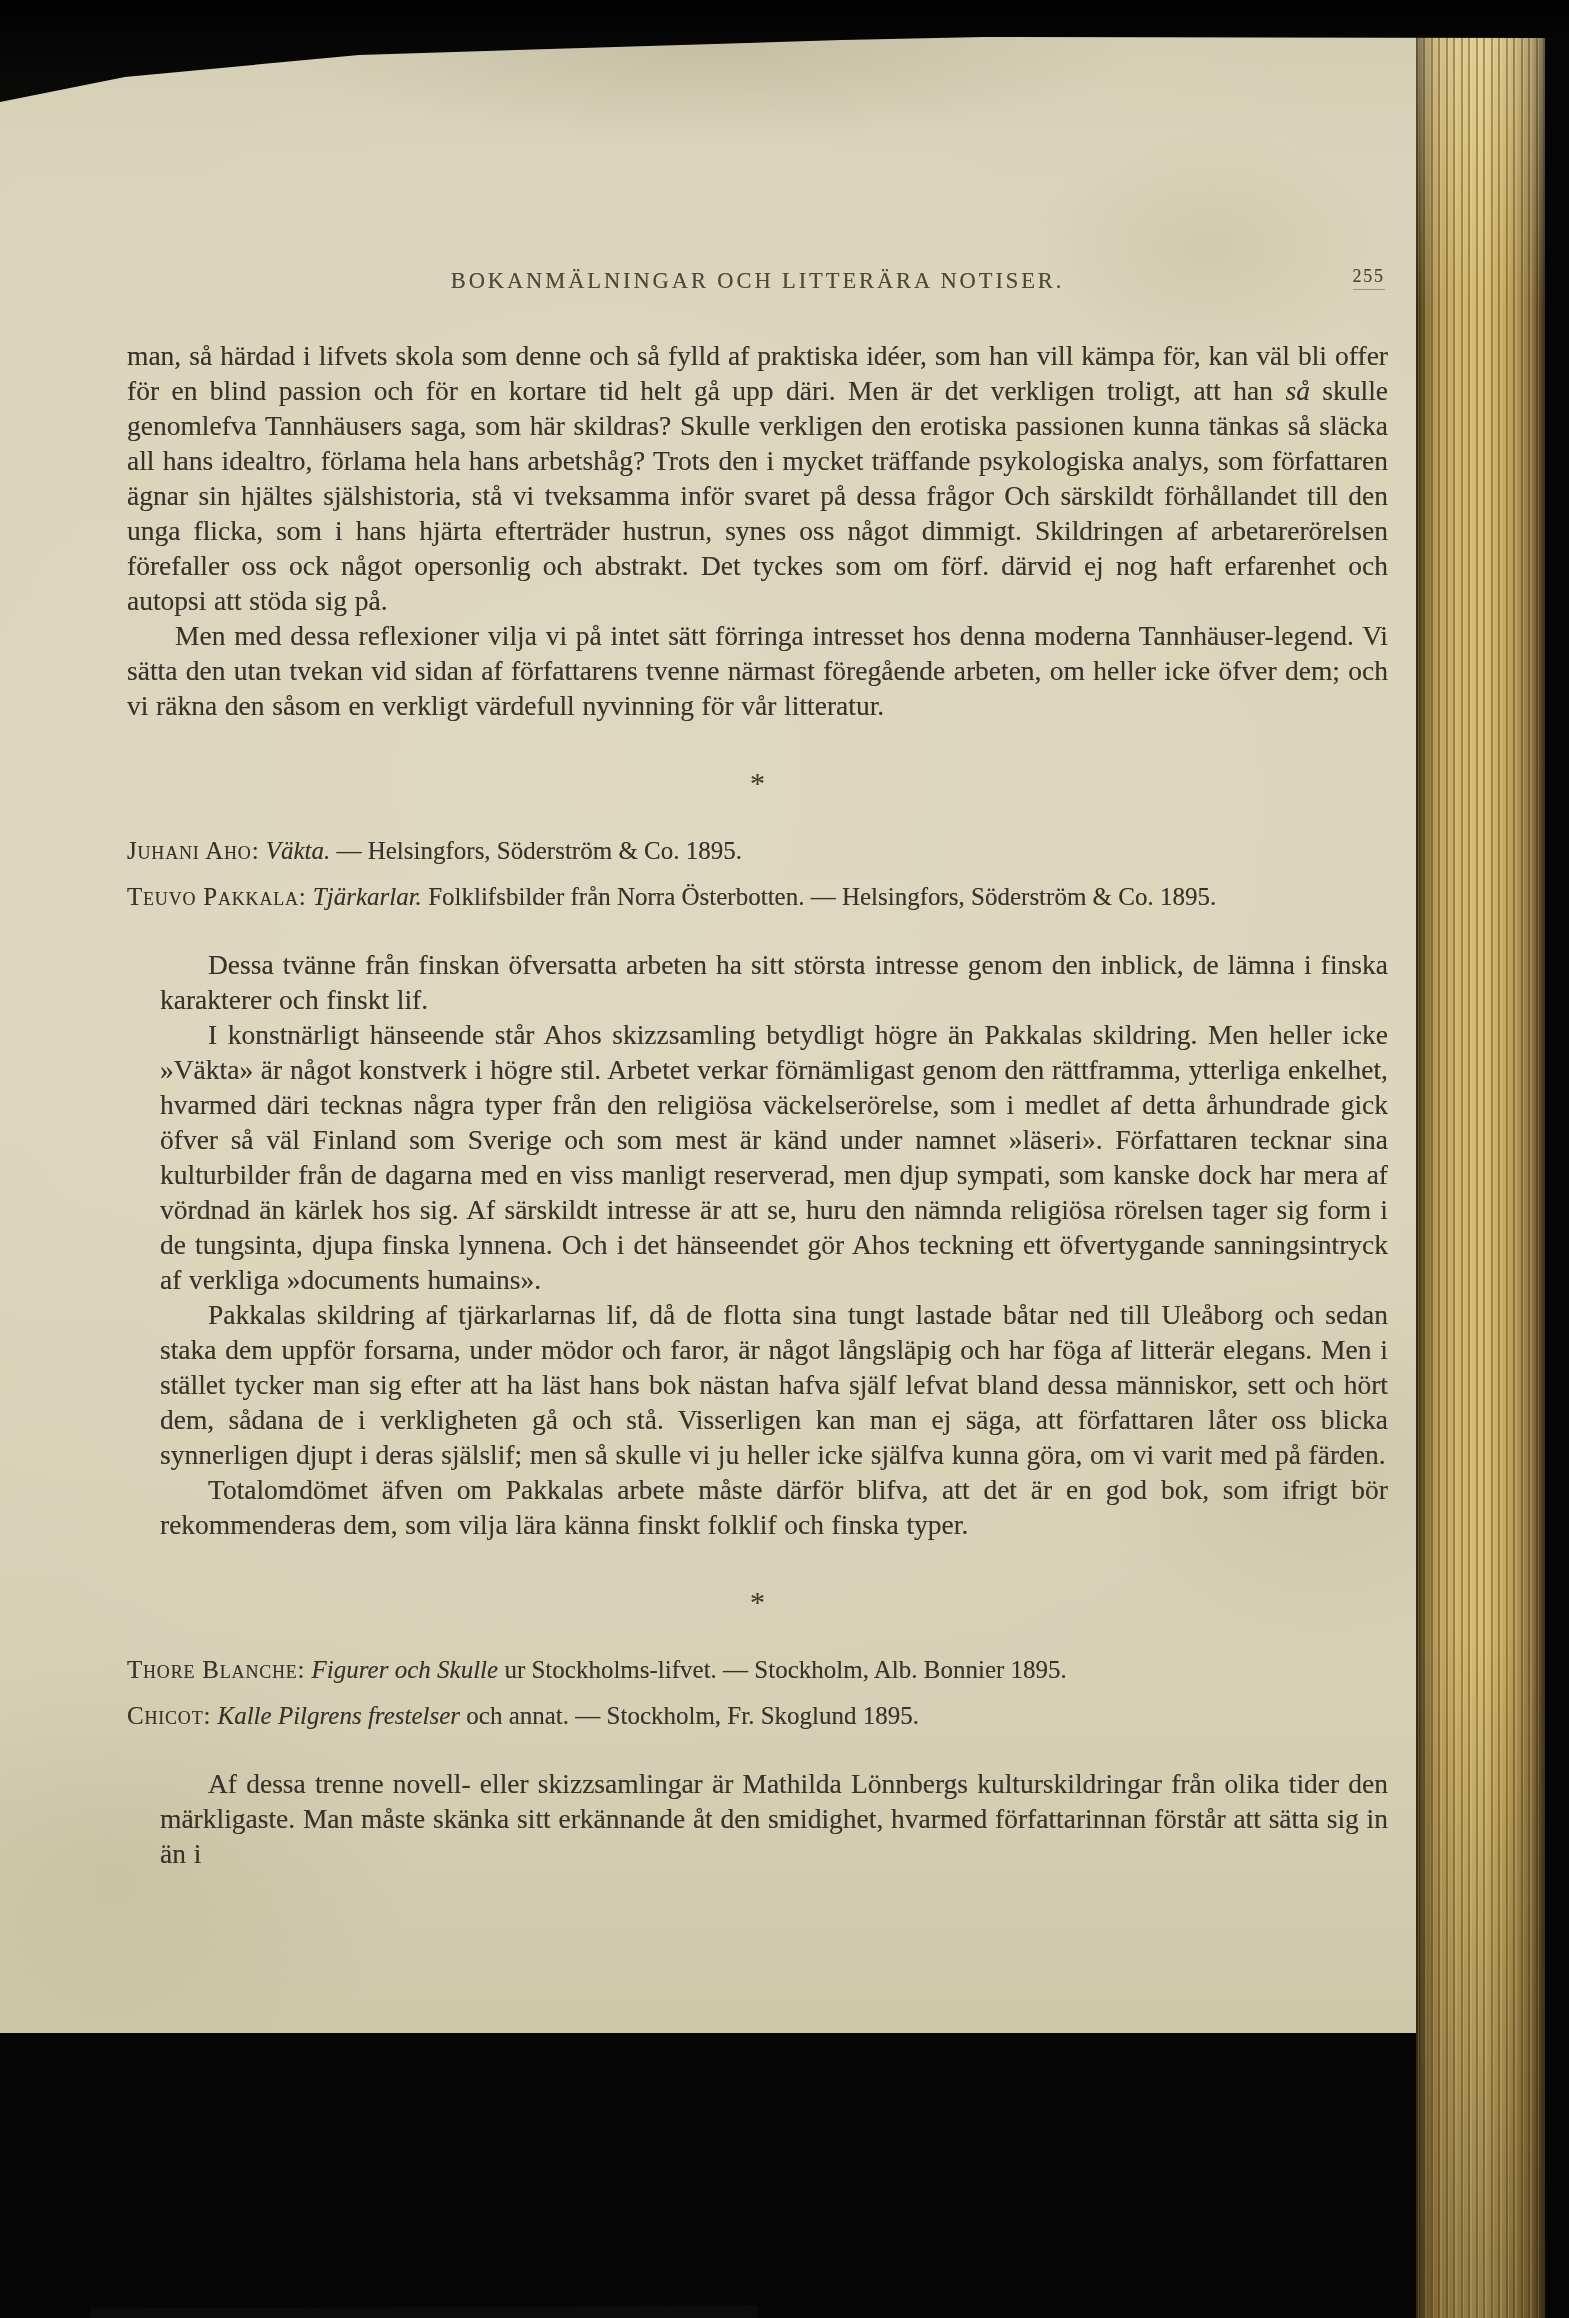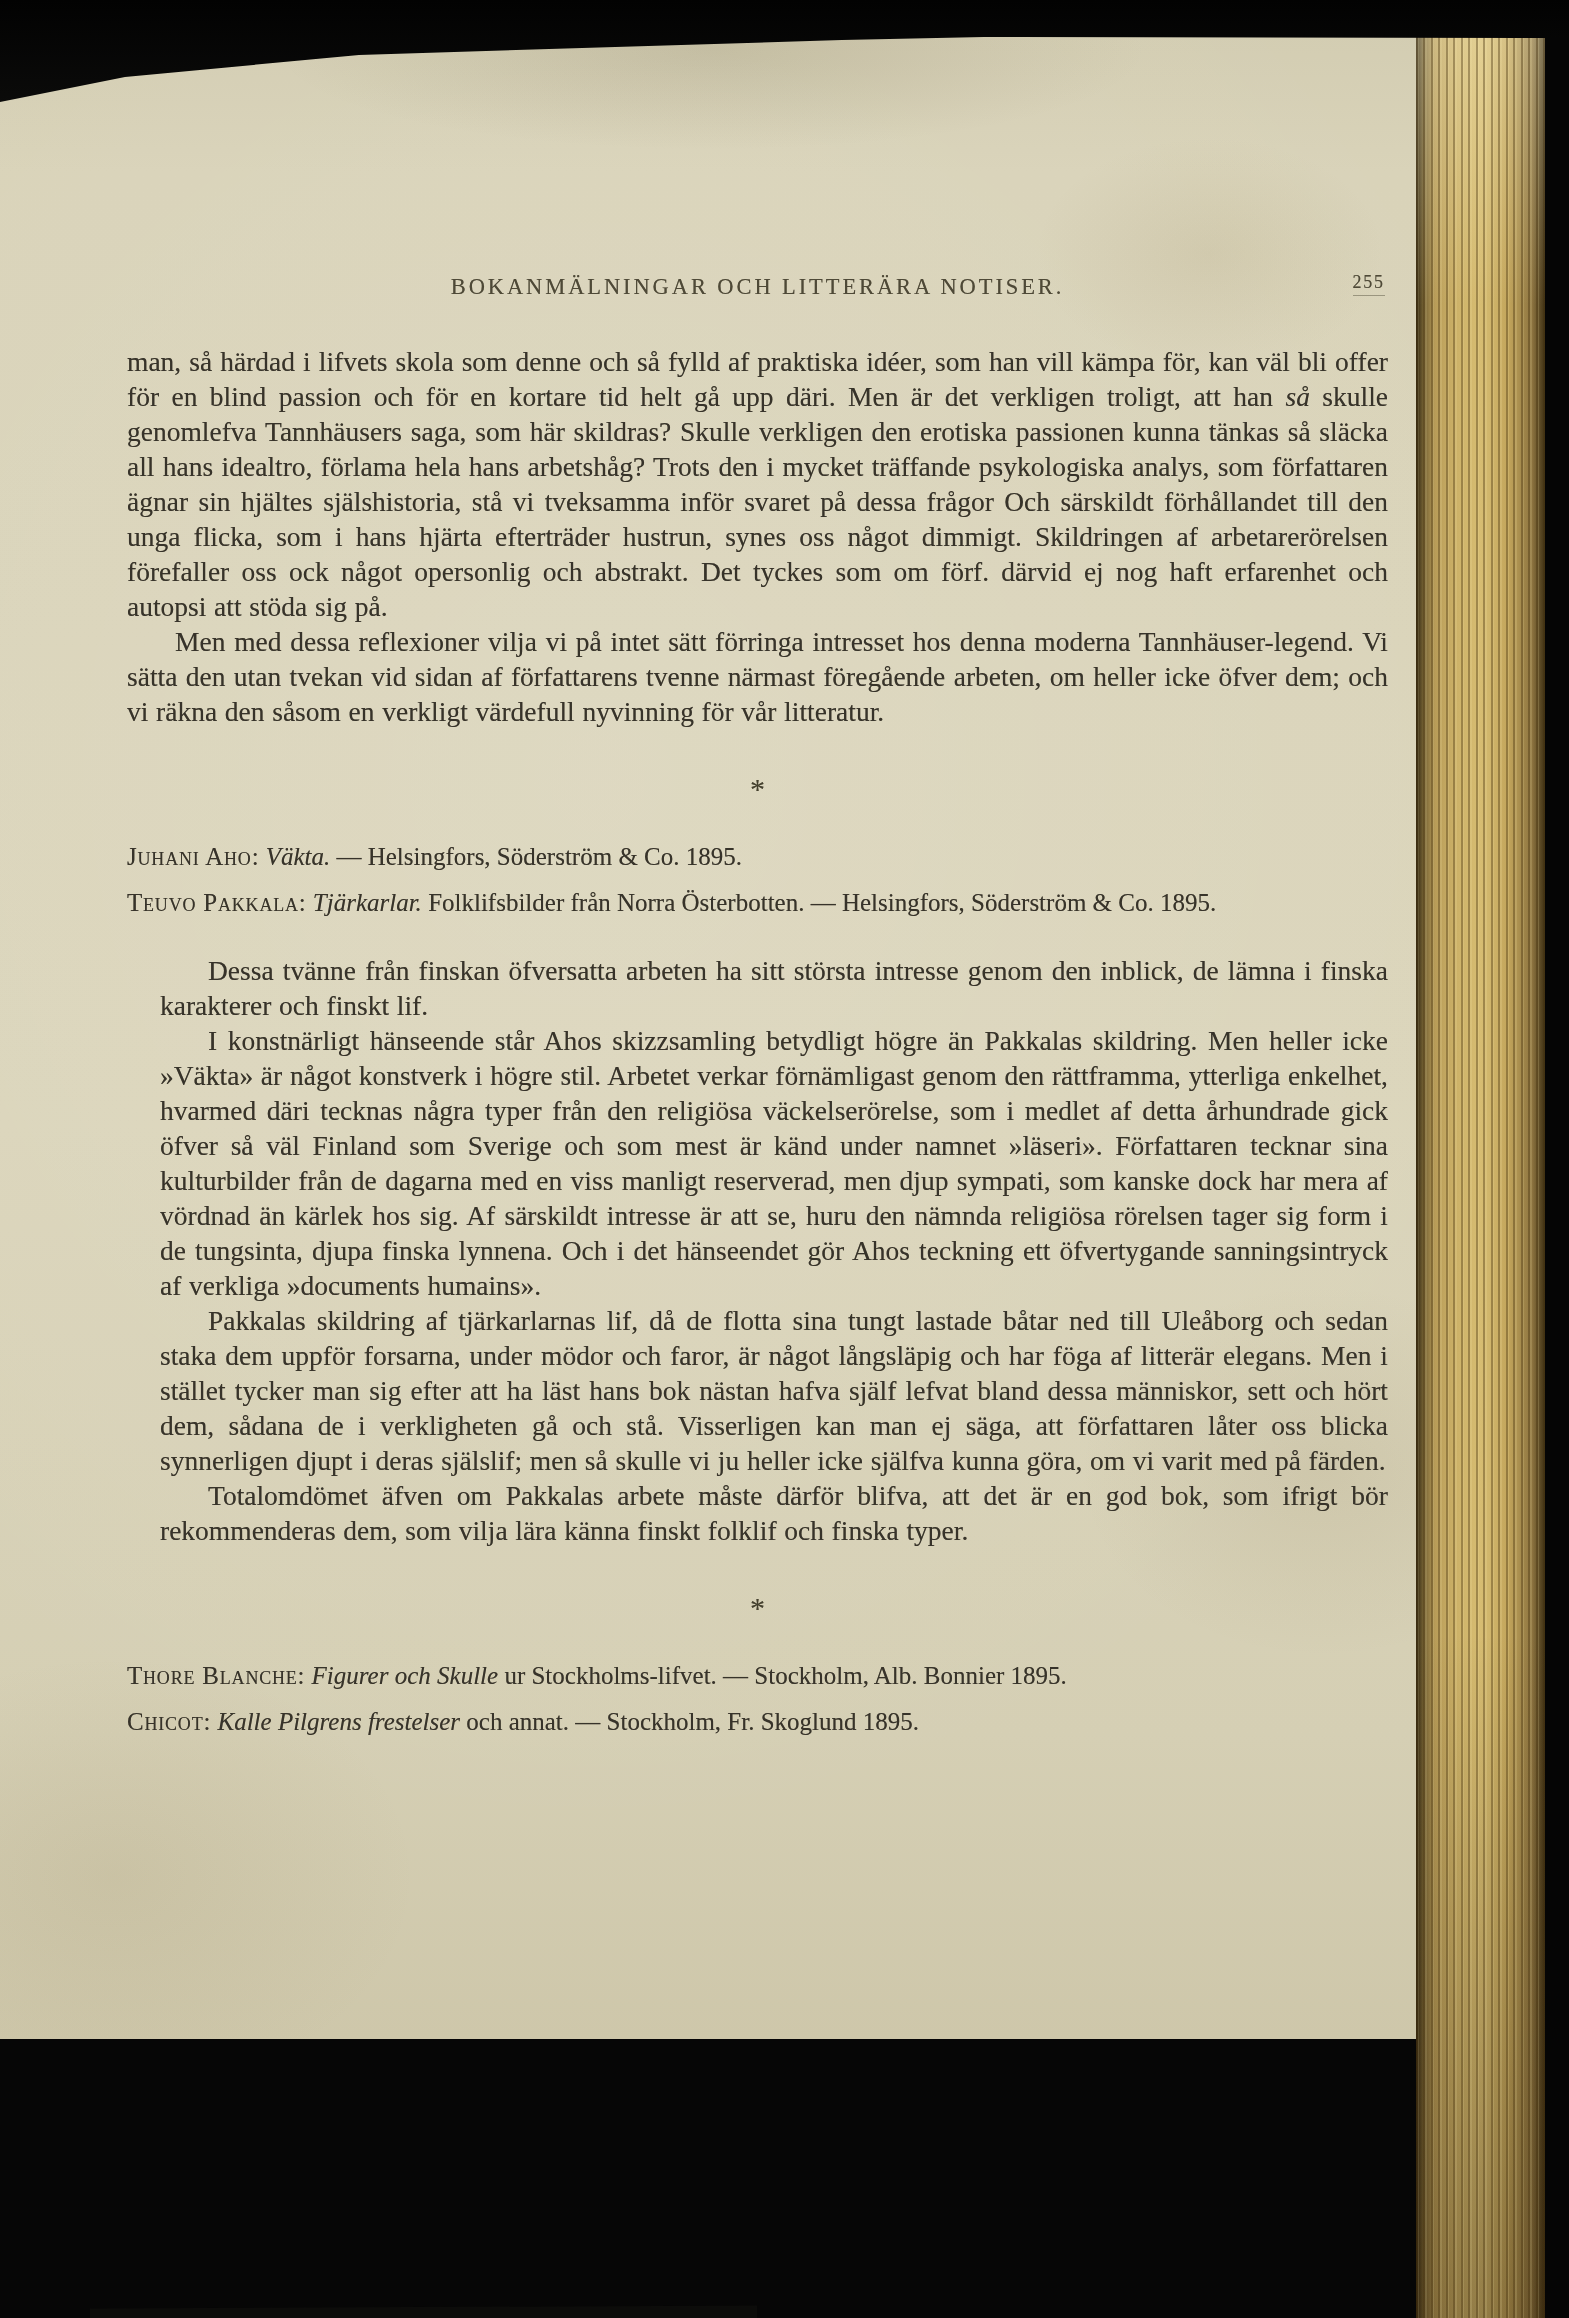--- a/index.html
+++ b/index.html
@@ -11,21 +11,21 @@
     height: 2319px;
     overflow: hidden;
     background: #060606;
     font-family: "Liberation Serif", "DejaVu Serif", serif;
     color: #37332a;
   }
 
   
   .page {
     position: absolute;
-    left: 0; top: 10px;
+    left: 0; top: 4px;
     width: 1423px; height: 2029px;
     background:
       radial-gradient(ellipse 120% 90% at 42% 38%, rgba(255,255,255,0.10), rgba(0,0,0,0) 60%),
       linear-gradient(180deg, #d2ccb1 0%, #d9d3b9 8%, #dbd5bb 55%, #d5cfb4 85%, #cec7aa 100%);
   }
   .paper-mottle {
     position: absolute; inset: 0;
     background:
       radial-gradient(ellipse 250px 167px at 85% 12%, rgba(130,110,60,0.10), rgba(0,0,0,0) 70%),
       radial-gradient(ellipse 434px 317px at 8% 92%, rgba(120,100,55,0.09), rgba(0,0,0,0) 70%),
@@ -192,20 +192,23 @@
           <em class="work-title">Figurer och Skulle</em>
           <span class="rest">ur Stockholms-lifvet. — Stockholm, Alb. Bonnier 1895.</span>
         </p>
         <p class="biblio-entry">
           <span class="author">Chicot:</span>
           <em class="work-title">Kalle Pilgrens frestelser</em>
           <span class="rest">och annat. — Stockholm, Fr. Skoglund 1895.</span>
         </p>
       </section>
 
+      <section class="review review-indented">
+        <p class="para">Af dessa trenne novell- eller skizzsamlingar är Mathilda Lönnbergs kulturskildringar från olika tider den märkligaste. Man måste skänka sitt erkännande åt den smidighet, hvarmed författarinnan förstår att sätta sig in än i</p>
+      </section>
 
     </div>
   </div>
 
   <div class="fore-edge"></div>
   <div class="cover-right"></div>
   <div class="top-edge"></div>
   <div class="bottom-sliver"></div>
 
 </div>

